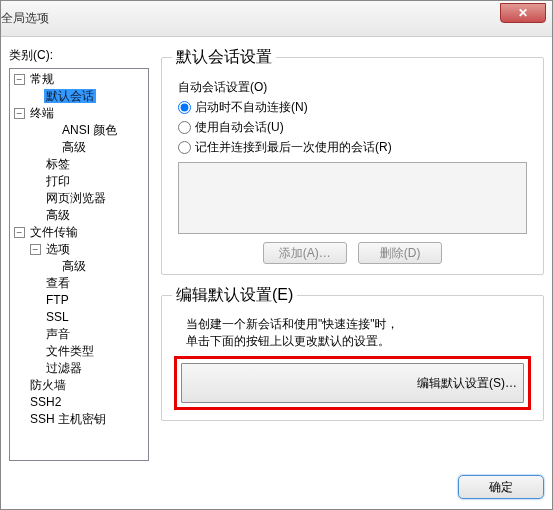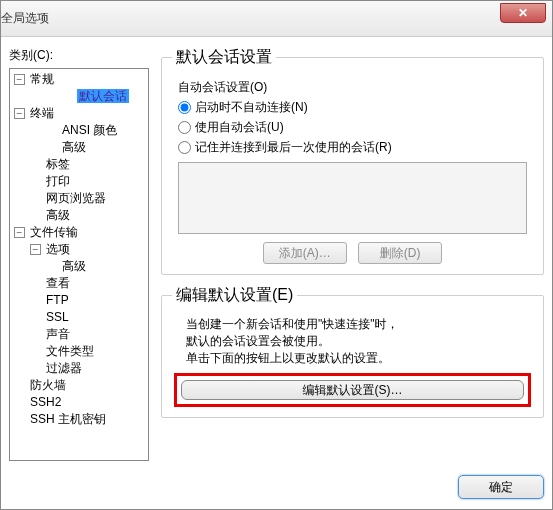--- a/index.html
+++ b/index.html
@@ -96,22 +96,21 @@
   vertical-align: middle;
 }
 .tree-node .spacer {
   display: inline-block;
 }
 .tree-label {
   padding: 0 2px;
 }
 .tree-label.selected {
   background: #3399ff;
-  color: #4c1d95;
-  margin-left: 33px;
+  color: #0f172a;
 }
 .right-panel {
   flex: 1;
   display: flex;
   flex-direction: column;
   gap: 10px;
 }
 fieldset {
   border: 1px solid #cfcfcf;
   border-radius: 2px;
@@ -154,26 +153,27 @@
   padding: 2px 6px 6px 14px;
   line-height: 17px;
 }
 .highlight-box {
   border: 3px solid #e60000;
   padding: 4px;
   margin: 0 2px;
 }
 .edit-btn {
   width: 100%;
-  height: 20px;
+  height: 40px;
   font-size: 12px;
   background: linear-gradient(#f6f6f6,#e5e5e5);
   border: 1px solid #8a8a8a;
-  border-radius: 6px;
+  border-radius: 1px;
   cursor: pointer;
+  text-align: right;
 }
 .footer {
   display: flex;
   justify-content: flex-end;
   gap: 10px;
   padding-top: 14px;
 }
 .footer button {
   width: 86px;
   height: 24px;
@@ -291,21 +291,20 @@
           <div class="btn-row">
             <button disabled="">添加(A)…</button>
             <button disabled="">删除(D)</button>
           </div>
         </fieldset>
 
         <fieldset>
           <legend>编辑默认设置(E)</legend>
           <div class="edit-text">
             <div>当创建一个新会话和使用"快速连接"时，</div>
-            <div>默认的会话设置会被使用。</div>
             <div>单击下面的按钮上以更改默认的设置。</div>
           </div>
           <div class="highlight-box">
             <button class="edit-btn">编辑默认设置(S)…</button>
           </div>
         </fieldset>
       </div>
 
     </div>
 

